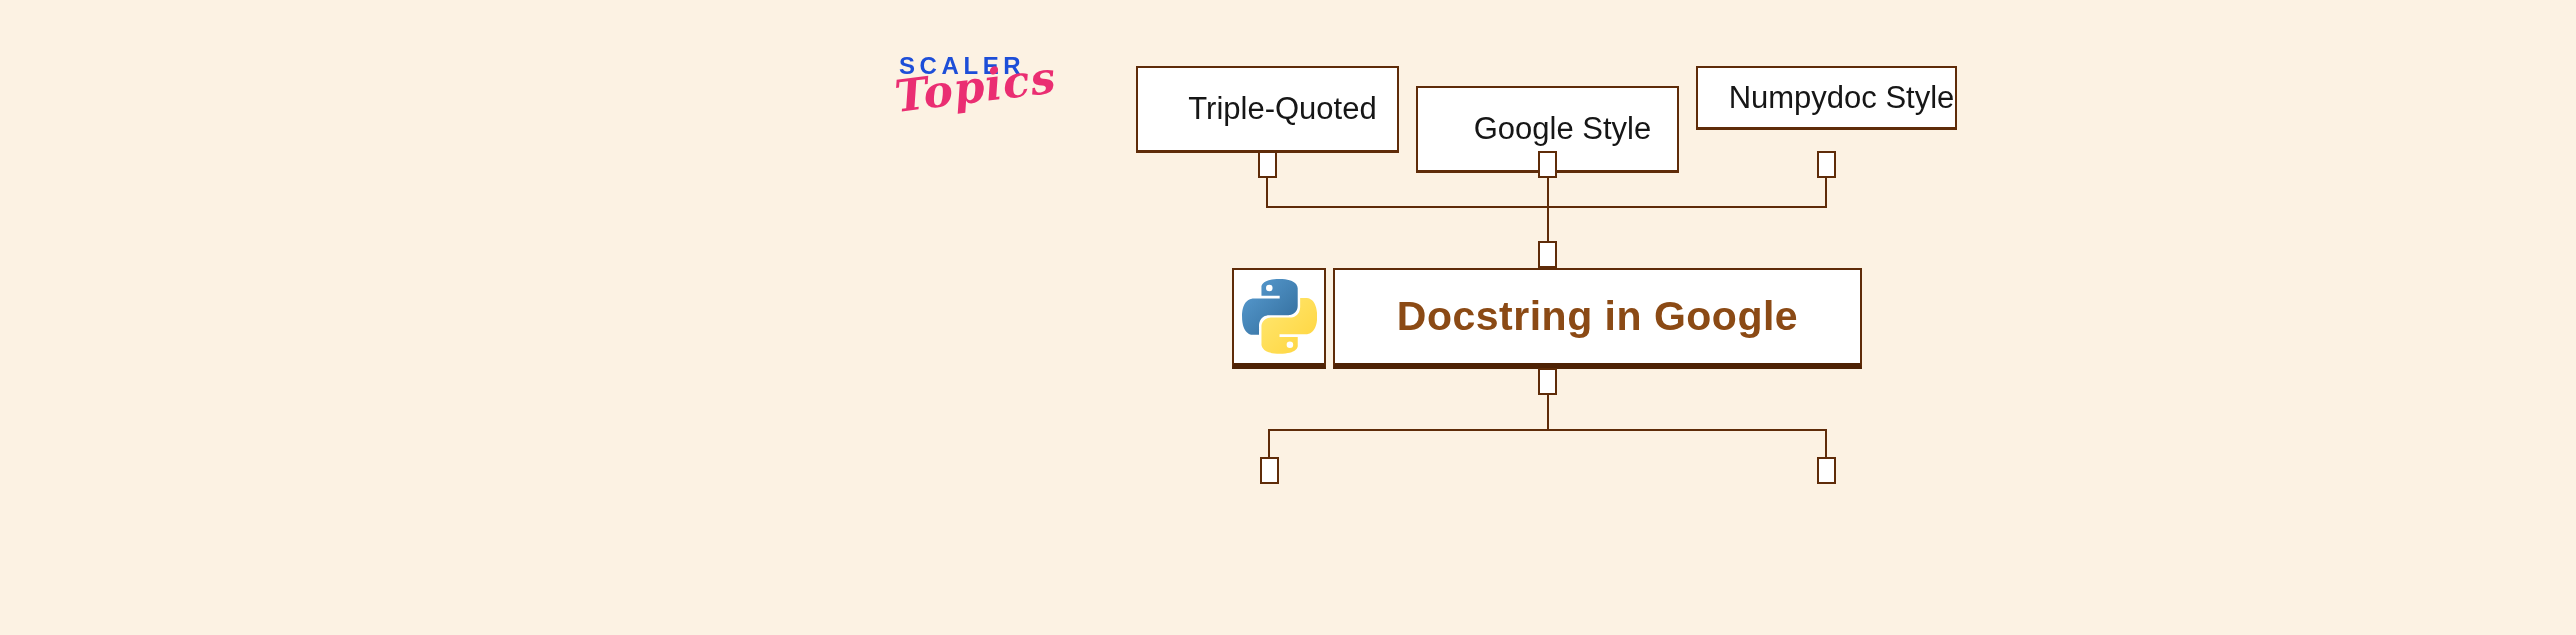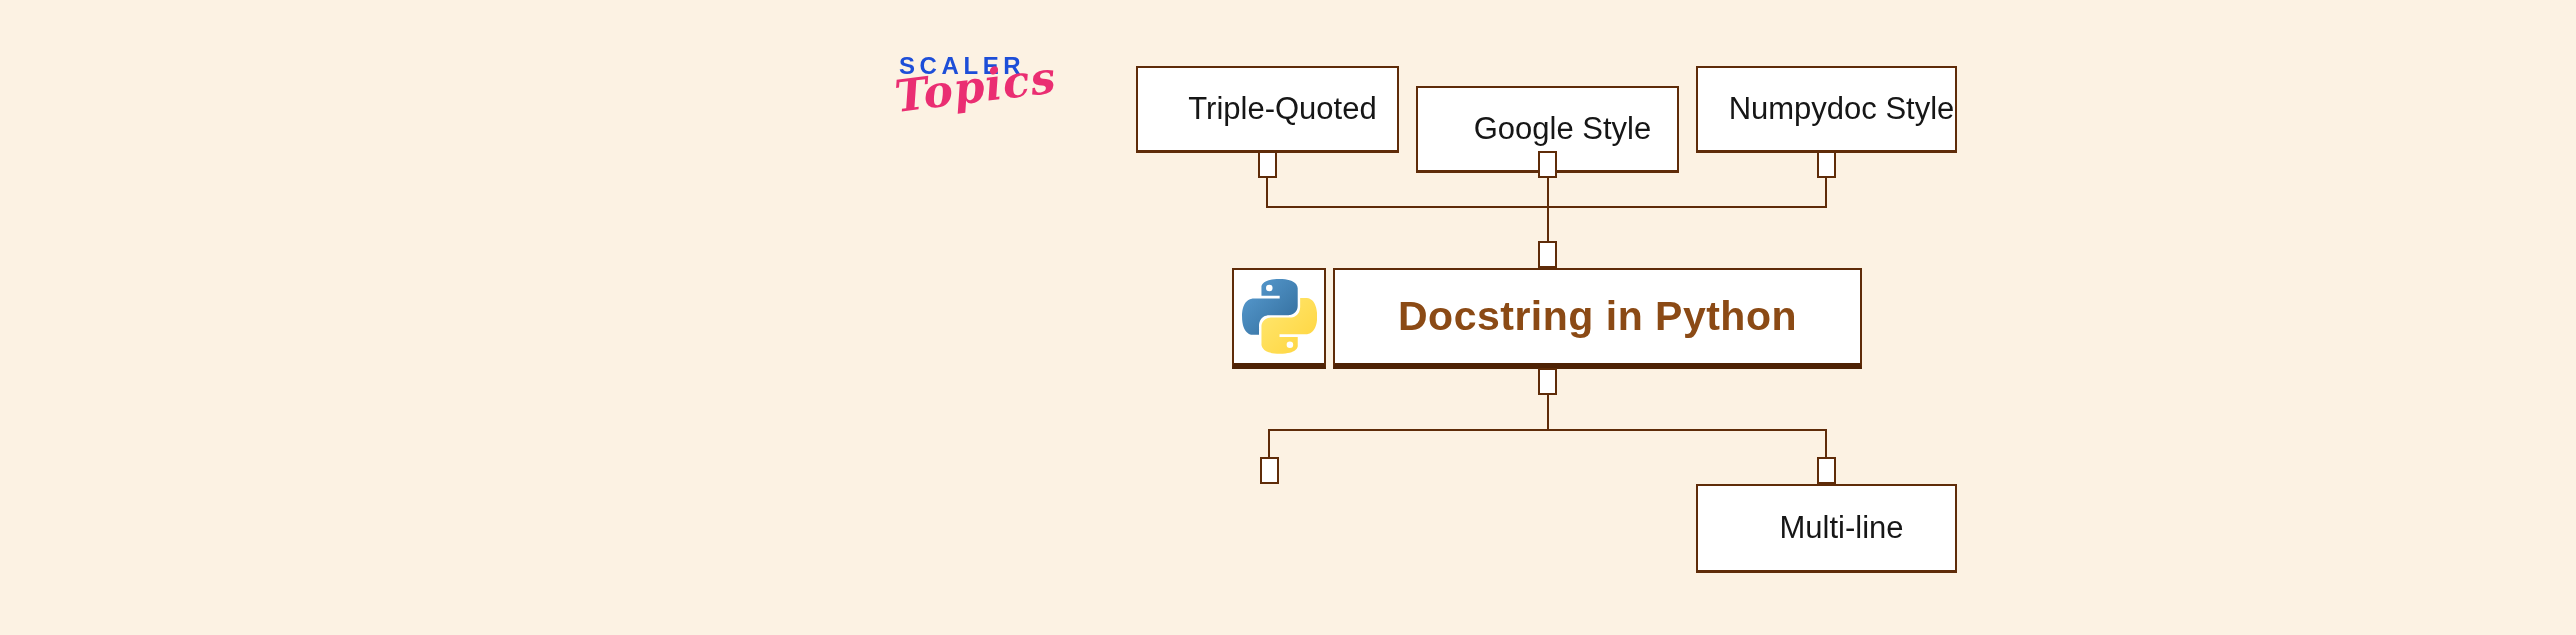--- a/index.html
+++ b/index.html
@@ -94,21 +94,21 @@
     <div class="brand-wordmark">SCALER</div>
     <div class="brand-script">Topics</div>
   </div>
 
   <div class="node leaf" style="left:1136px; top:66px; width:263px; height:87px;">
     <span>Triple-Quoted</span>
   </div>
   <div class="node leaf" style="left:1416px; top:66px; width:263px; height:87px;margin-top:20px;">
     <span>Google Style</span>
   </div>
-  <div class="node leaf" style="left:1696px; top:66px; width:261px; height:87px;">
+  <div class="node leaf" style="left:1696px; top:66px; width:261px; height:64px;">
     <span>Numpydoc Style</span>
   </div>
 
   <div class="stub" style="left:1258px; top:151px;"></div>
   <div class="stub" style="left:1538px; top:151px;"></div>
   <div class="stub" style="left:1817px; top:151px;"></div>
 
   <div class="vline" style="left:1266px; top:177px; height:30px;"></div>
   <div class="vline" style="left:1547px; top:177px; height:30px;"></div>
   <div class="vline" style="left:1825px; top:177px; height:30px;"></div>
@@ -128,29 +128,26 @@
             <stop offset="0" stop-color="#ffd43b"></stop>
               <stop offset="1" stop-color="#ffe873"></stop>
           </linearGradient>
         </defs>
         <path fill="url(#pyBlue)" d="M126.9.07c-64.8 0-60.8 28.1-60.8 28.1l.1 29.1h61.9v8.7H41.6S.1 61.4.1 126.8c0 65.4 36.2 63.1 36.2 63.1h21.6v-30.4s-1.2-36.2 35.6-36.2h61.4s34.5.6 34.5-33.3V34S194.7.07 126.9.07zM92.8 19.7a11.1 11.1 0 1 1 0 22.3 11.1 11.1 0 0 1 0-22.3z"></path>
         <path fill="url(#pyYellow)" d="M128.8 254.1c64.8 0 60.8-28.1 60.8-28.1l-.1-29.1h-61.9v-8.7h86.4s41.5 4.7 41.5-60.7c0-65.4-36.2-63.1-36.2-63.1h-21.6v30.4s1.2 36.2-35.6 36.2h-61.4s-34.5-.6-34.5 33.3v56s-5.2 33.9 62.6 33.9zm34.1-19.6a11.1 11.1 0 1 1 0-22.3 11.1 11.1 0 0 1 0 22.3z"></path>
       </svg>
     </span>
   </div>
   <div class="root-box" style="left:1333px; top:268px; width:529px; height:101px;">
-    <span class="root-title">Docstring in Python</span>
+    <span class="root-title">Docstring in Google</span>
   </div>
 
   <div class="stub" style="left:1538px; top:368px;"></div>
   <div class="vline" style="left:1547px; top:394px; height:37px;"></div>
   <div class="hline" style="left:1268px; top:429px; width:559px;"></div>
   <div class="vline" style="left:1268px; top:431px; height:27px;"></div>
   <div class="vline" style="left:1825px; top:431px; height:27px;"></div>
   <div class="stub" style="left:1260px; top:457px;"></div>
   <div class="stub" style="left:1817px; top:457px;"></div>
 
-  <div class="node leaf" style="left:1696px; top:484px; width:261px; height:89px;">
-    <span>Multi-line</span>
-  </div>
 
 </div>
 
 
 </body></html>

